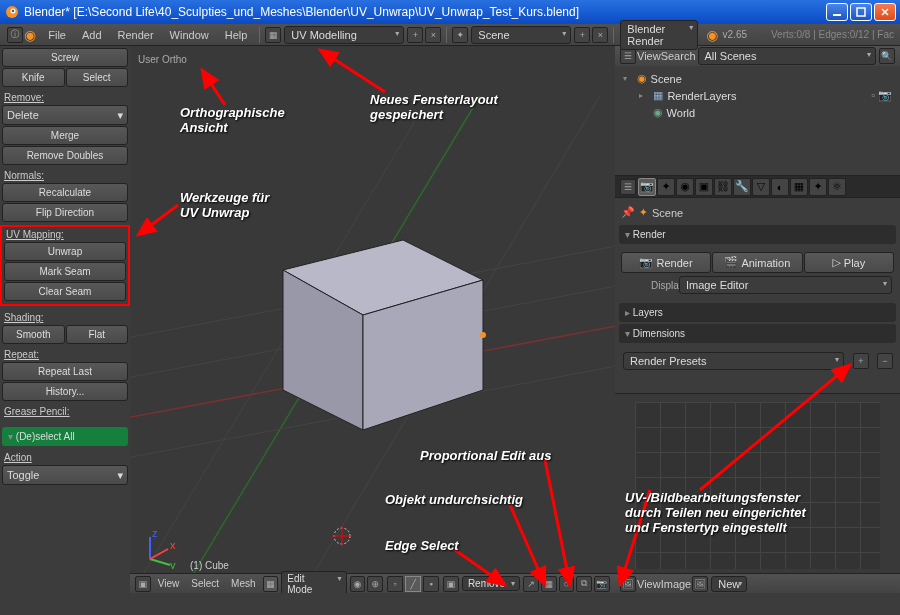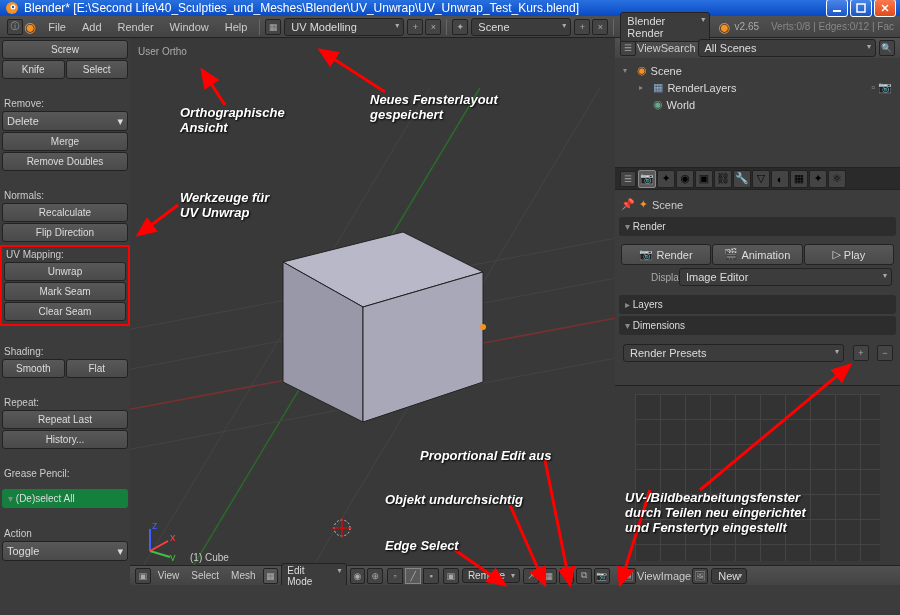--- a/index.html
+++ b/index.html
@@ -1,19 +1,19 @@
 <!DOCTYPE html>
 <html><head>
 <meta charset="utf-8">
 <style>
 * { margin:0; padding:0; box-sizing:border-box; font-family:Arial,sans-serif; font-size:11px; user-select:none; }
 body { width:900px; height:615px; background:#3c3c3c; overflow:hidden; position:relative; }
 
 
-.titlebar { height:16px; background:linear-gradient(#2870e0,#0a4ac4); display:flex; align-items:center; padding:0 4px; color:#fff; }
+.titlebar { height:24px; background:linear-gradient(#2870e0,#0a4ac4); display:flex; align-items:center; padding:0 4px; color:#fff; }
 .titlebar .icon { width:16px; height:16px; margin-right:4px; display:flex; align-items:center; }
 .titlebar .title { flex:1; font-size:12px; white-space:nowrap; overflow:hidden; }
 .winbtns { display:flex; gap:2px; }
 .winbtn { width:22px; height:18px; border:1px solid #fff; border-radius:3px; display:flex; align-items:center; justify-content:center; }
 .min { background:linear-gradient(#4a86e8,#1a56c4); }
 .max { background:linear-gradient(#4a86e8,#1a56c4); }
 .cls { background:linear-gradient(#f87a4d,#e04a1a); color:#fff; }
 
 
 .menubar { height:22px; background:linear-gradient(#515151,#434343); border-bottom:1px solid #222; display:flex; align-items:center; padding:0 6px; color:#ccc; }
@@ -25,21 +25,21 @@
 .blogo { color:#f79122; font-size:14px; margin-right:4px; }
 .stats { margin-left:auto; color:#888; font-size:10px; }
 
 
 .main { display:flex; height:547px; }
 
 
 .toolpanel { width:130px; background:#3c3c3c; overflow:hidden; display:flex; flex-direction:column; padding:2px; }
 .tp-row { display:flex; gap:1px; margin-bottom:1px; }
 .tp-btn { flex:1; background:linear-gradient(#585858,#4a4a4a); border:1px solid #222; border-radius:3px; padding:3px 4px; color:#ddd; text-align:center; font-size:10px; cursor:pointer; }
-.tp-lbl { color:#ccc; font-size:10px; padding:18px 2px 2px 2px; }
+.tp-lbl { color:#ccc; font-size:10px; padding:4px 2px 2px 2px;text-decoration:underline; }
 .hl-box { border:2px solid #f00; padding:2px; margin:2px -2px; }
 
 
 .viewport { flex:1; background:#393939; position:relative; overflow:hidden; }
 .vp-label { position:absolute; top:8px; left:8px; color:#aaa; font-size:10px; }
 .obj-name { position:absolute; bottom:22px; left:60px; color:#ccc; font-size:10px; }
 .axis-widget { position:absolute; bottom:24px; left:10px; width:40px; height:40px; }
 .cube { position:absolute; left:50%; top:50%; transform:translate(-50%,-50%); }
 
 
@@ -122,21 +122,21 @@
   <div class="sqbtn">▦</div>
   <div class="drop" style="width:120px">UV Modelling</div>
   <div class="sqbtn">+</div>
   <div class="sqbtn">×</div>
   <div class="sep"></div>
   <div class="sqbtn">✦</div>
   <div class="drop" style="width:100px">Scene</div>
   <div class="sqbtn">+</div>
   <div class="sqbtn">×</div>
   <div class="sep"></div>
-  <div class="drop" style="width:90px">Blender Render</div>
+  <div class="drop" style="width:78px">Blender Render</div>
   <span class="blogo" style="margin-left:6px">◉</span>
   <span style="color:#aaa;font-size:10px">v2.65</span>
   <span class="stats">Verts:0/8 | Edges:0/12 | Fac</span>
 </div>
 
 <div class="main">
 
   <div class="toolpanel">
     <div class="tp-row">
         <div class="tp-btn">Screw</div>

